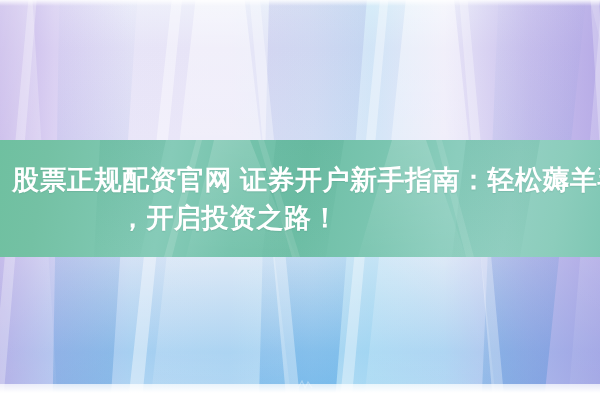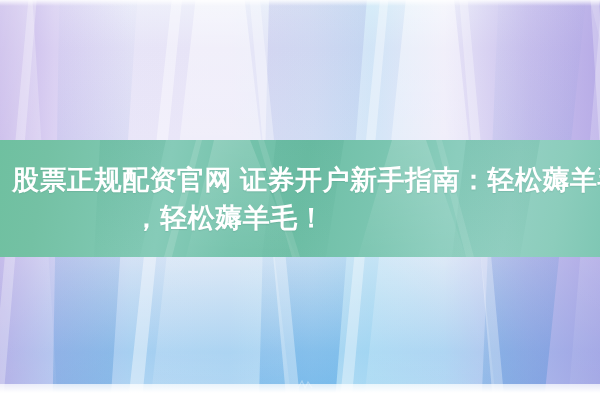--- a/index.html
+++ b/index.html
@@ -230,21 +230,21 @@
         <polygon points="466,0 540,0 520,117 452,117" fill="url(#gshade)"></polygon>
         <polygon points="196,0 202,0 172,117 164,117" fill="#ffffff" opacity="0.13"></polygon>
         <polygon points="258,0 264,0 300,117 292,117" fill="#ffffff" opacity="0.11"></polygon>
         <polygon points="436,0 442,0 474,117 466,117" fill="#ffffff" opacity="0.10"></polygon>
       </svg>
     </div>
   </div>
 
   <div class="headline">
     <div class="headline-line line1">股票正规配资官网 证券开户新手指南：轻松薅羊毛</div>
-    <div class="headline-line line2">，轻松薅羊毛！</div>
+    <div class="headline-line line2">，开启投资之路！</div>
   </div>
 
   <div class="bottom-mark">
     <svg width="22" height="9" viewBox="0 0 22 9" xmlns="http://www.w3.org/2000/svg">
       <path d="M2 8 L6 1 L9 8 L12 2 L16 8" stroke="#ffffff" stroke-width="1.2" fill="none" opacity="0.75"></path>
     </svg>
   </div>
 
   <div class="bottom-strip"></div>
 

